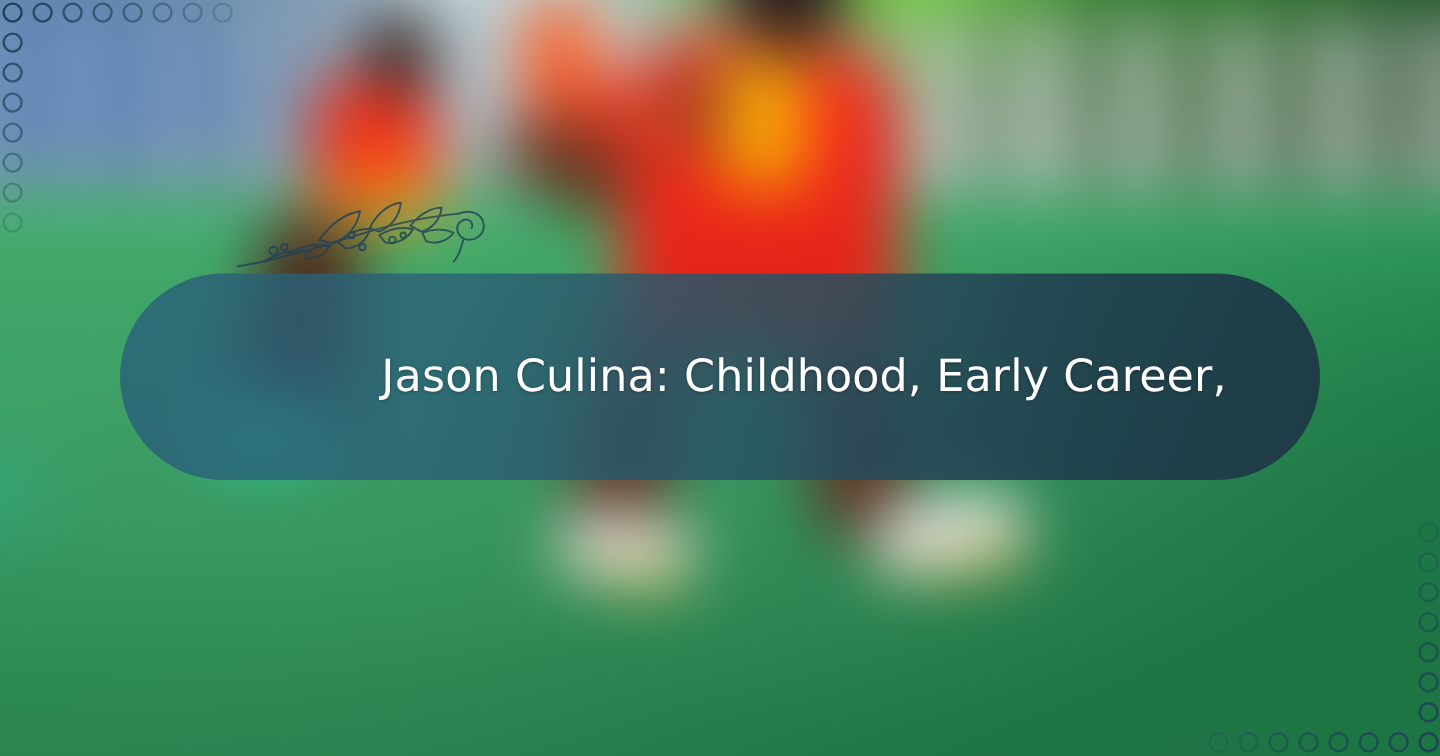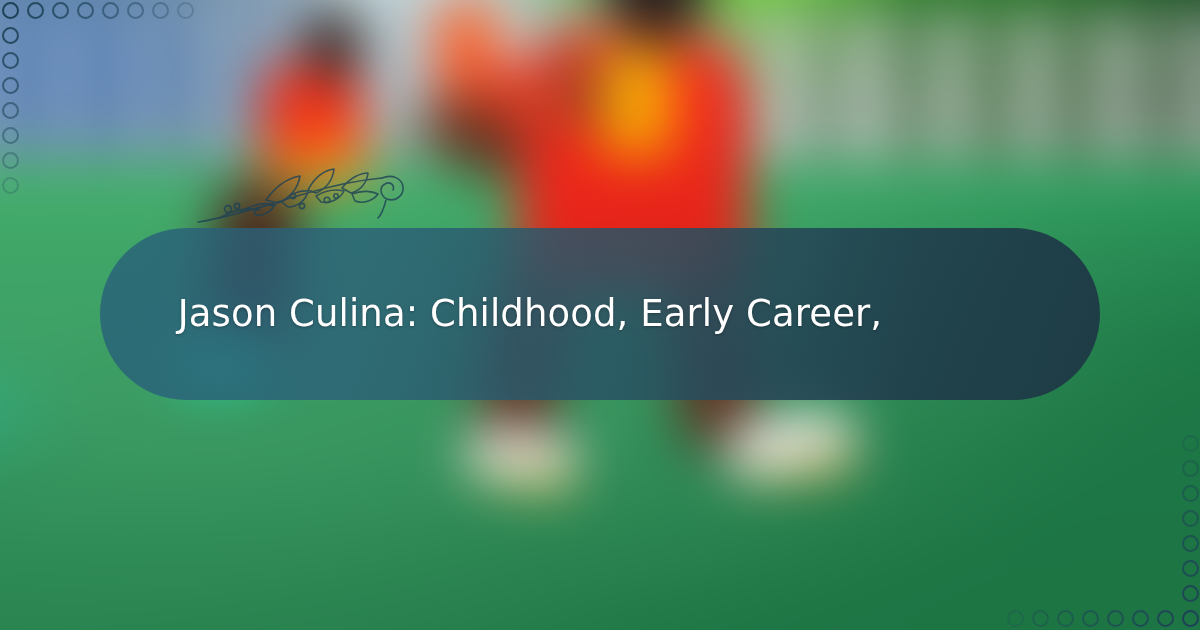--- a/index.html
+++ b/index.html
@@ -225,21 +225,21 @@
     height: 172px;
     border-radius: 86px;
     background: linear-gradient(100deg,
                  rgba(39,95,122,.80) 0%,
                  rgba(44,97,120,.82) 26%,
                  rgba(40,80,97,.86) 56%,
                  rgba(32,60,76,.90) 80%,
                  rgba(29,54,69,.92) 100%);
     display: flex;
     align-items: center;
-    justify-content: flex-start;
+    justify-content: flex-end;
   }
   .title-text {
     width: 860px;
     text-align: center;
     color: #ffffff;
     font-family: "DejaVu Sans", sans-serif;
     font-size: 37px;
     font-weight: 400;
     line-height: 58px;
     letter-spacing: .1px;

